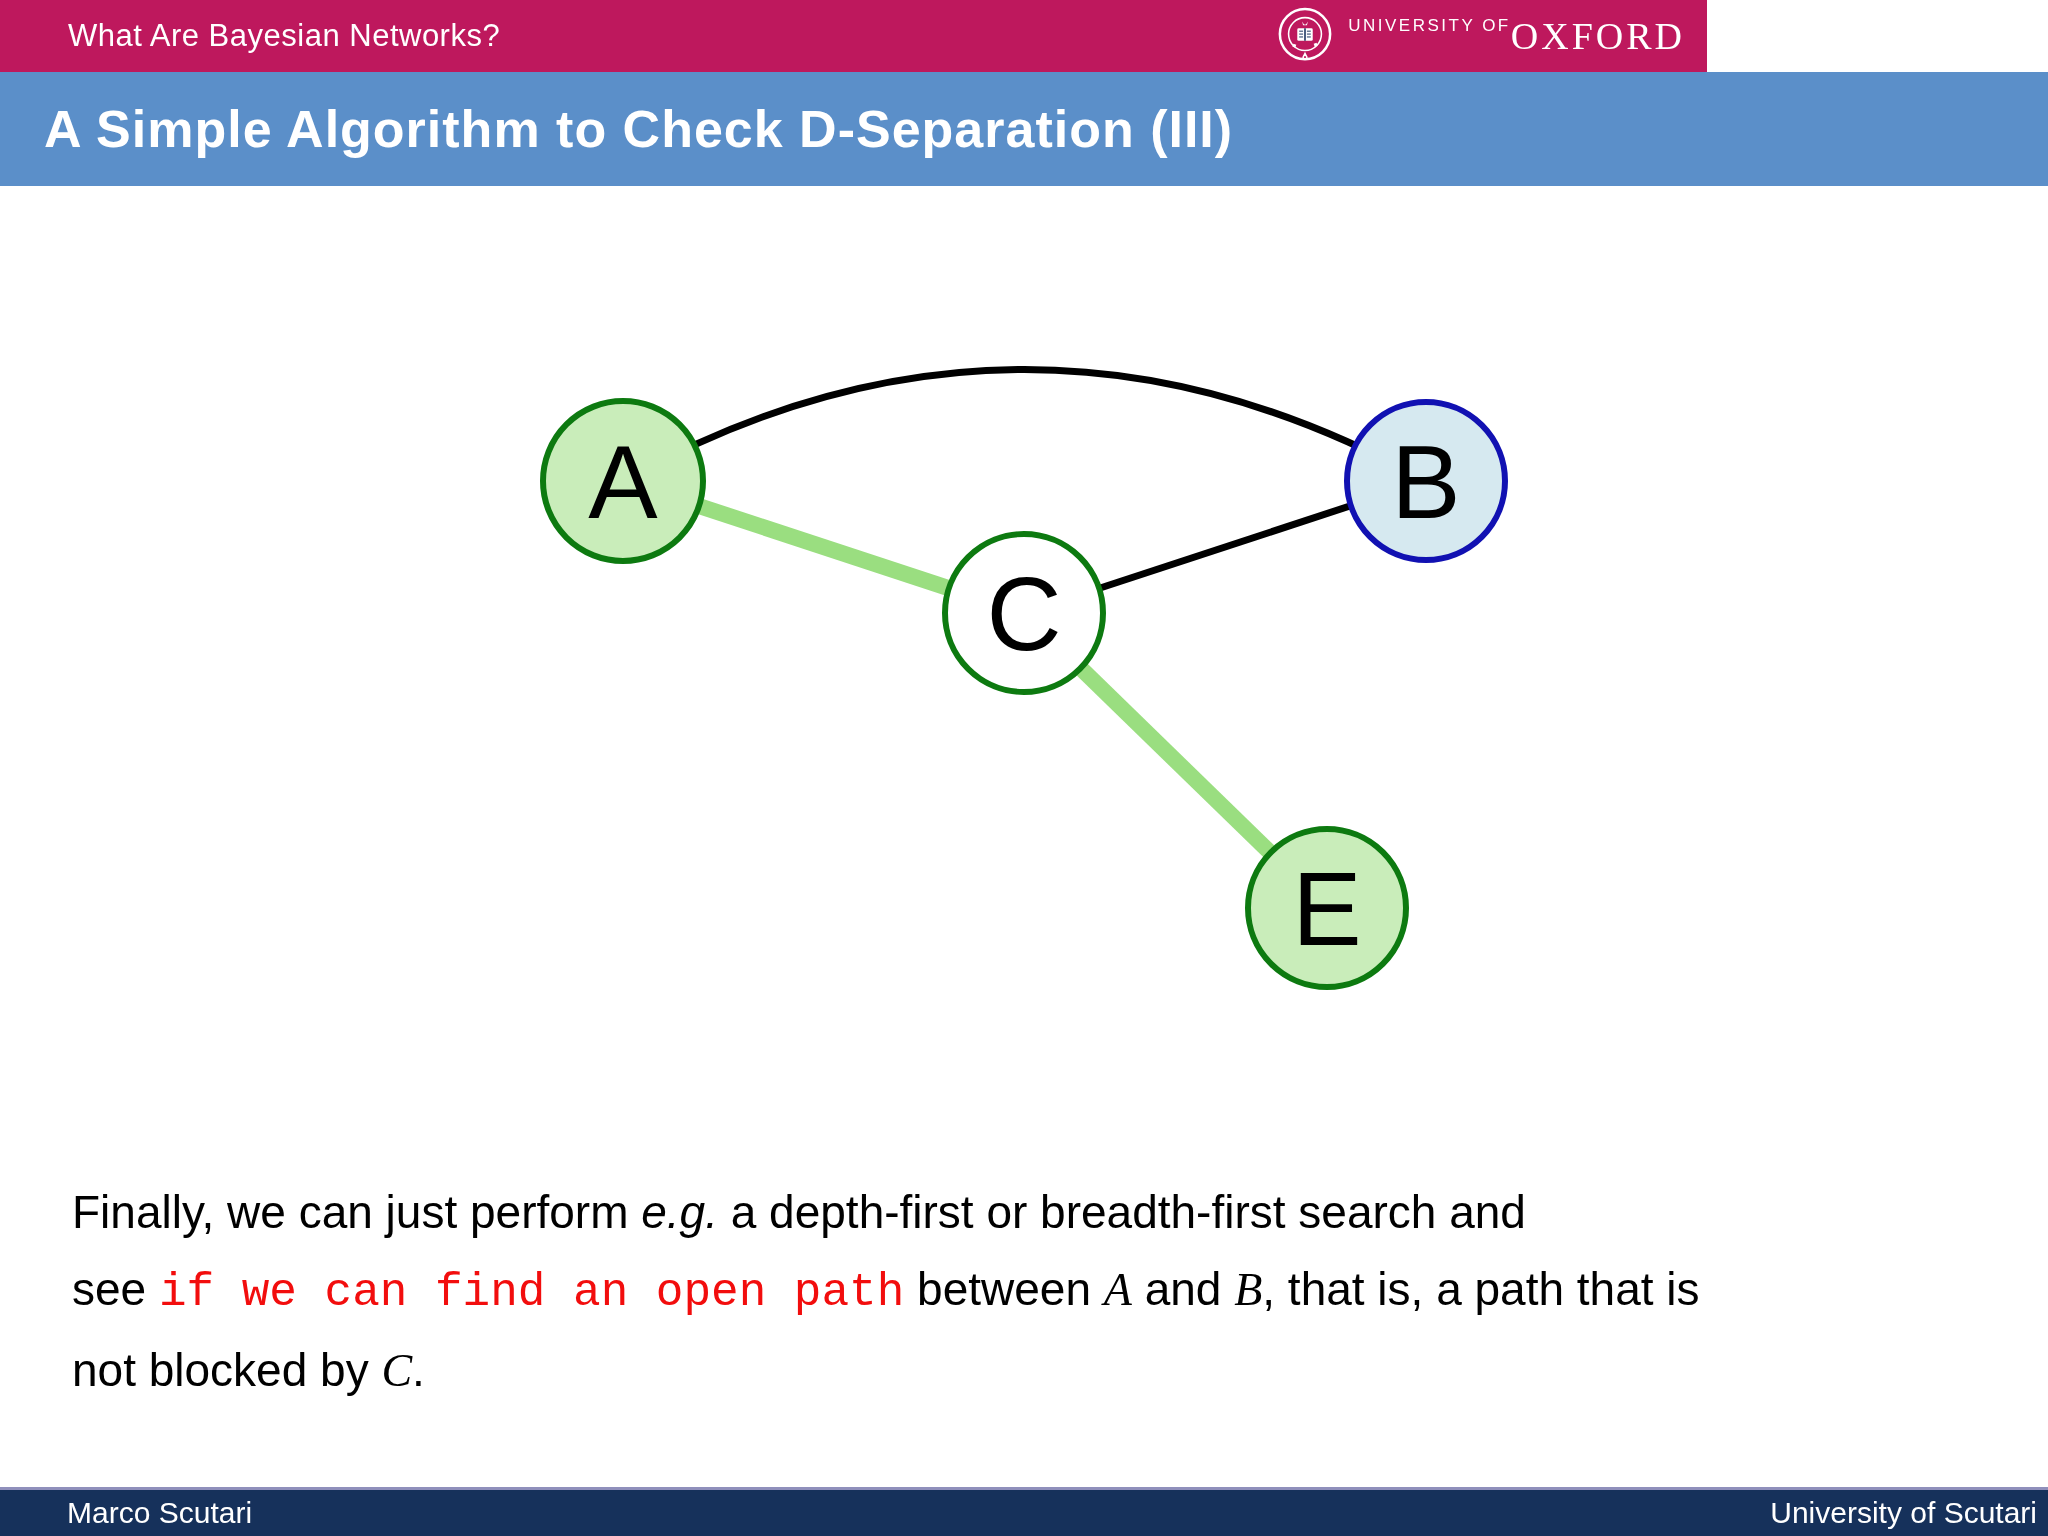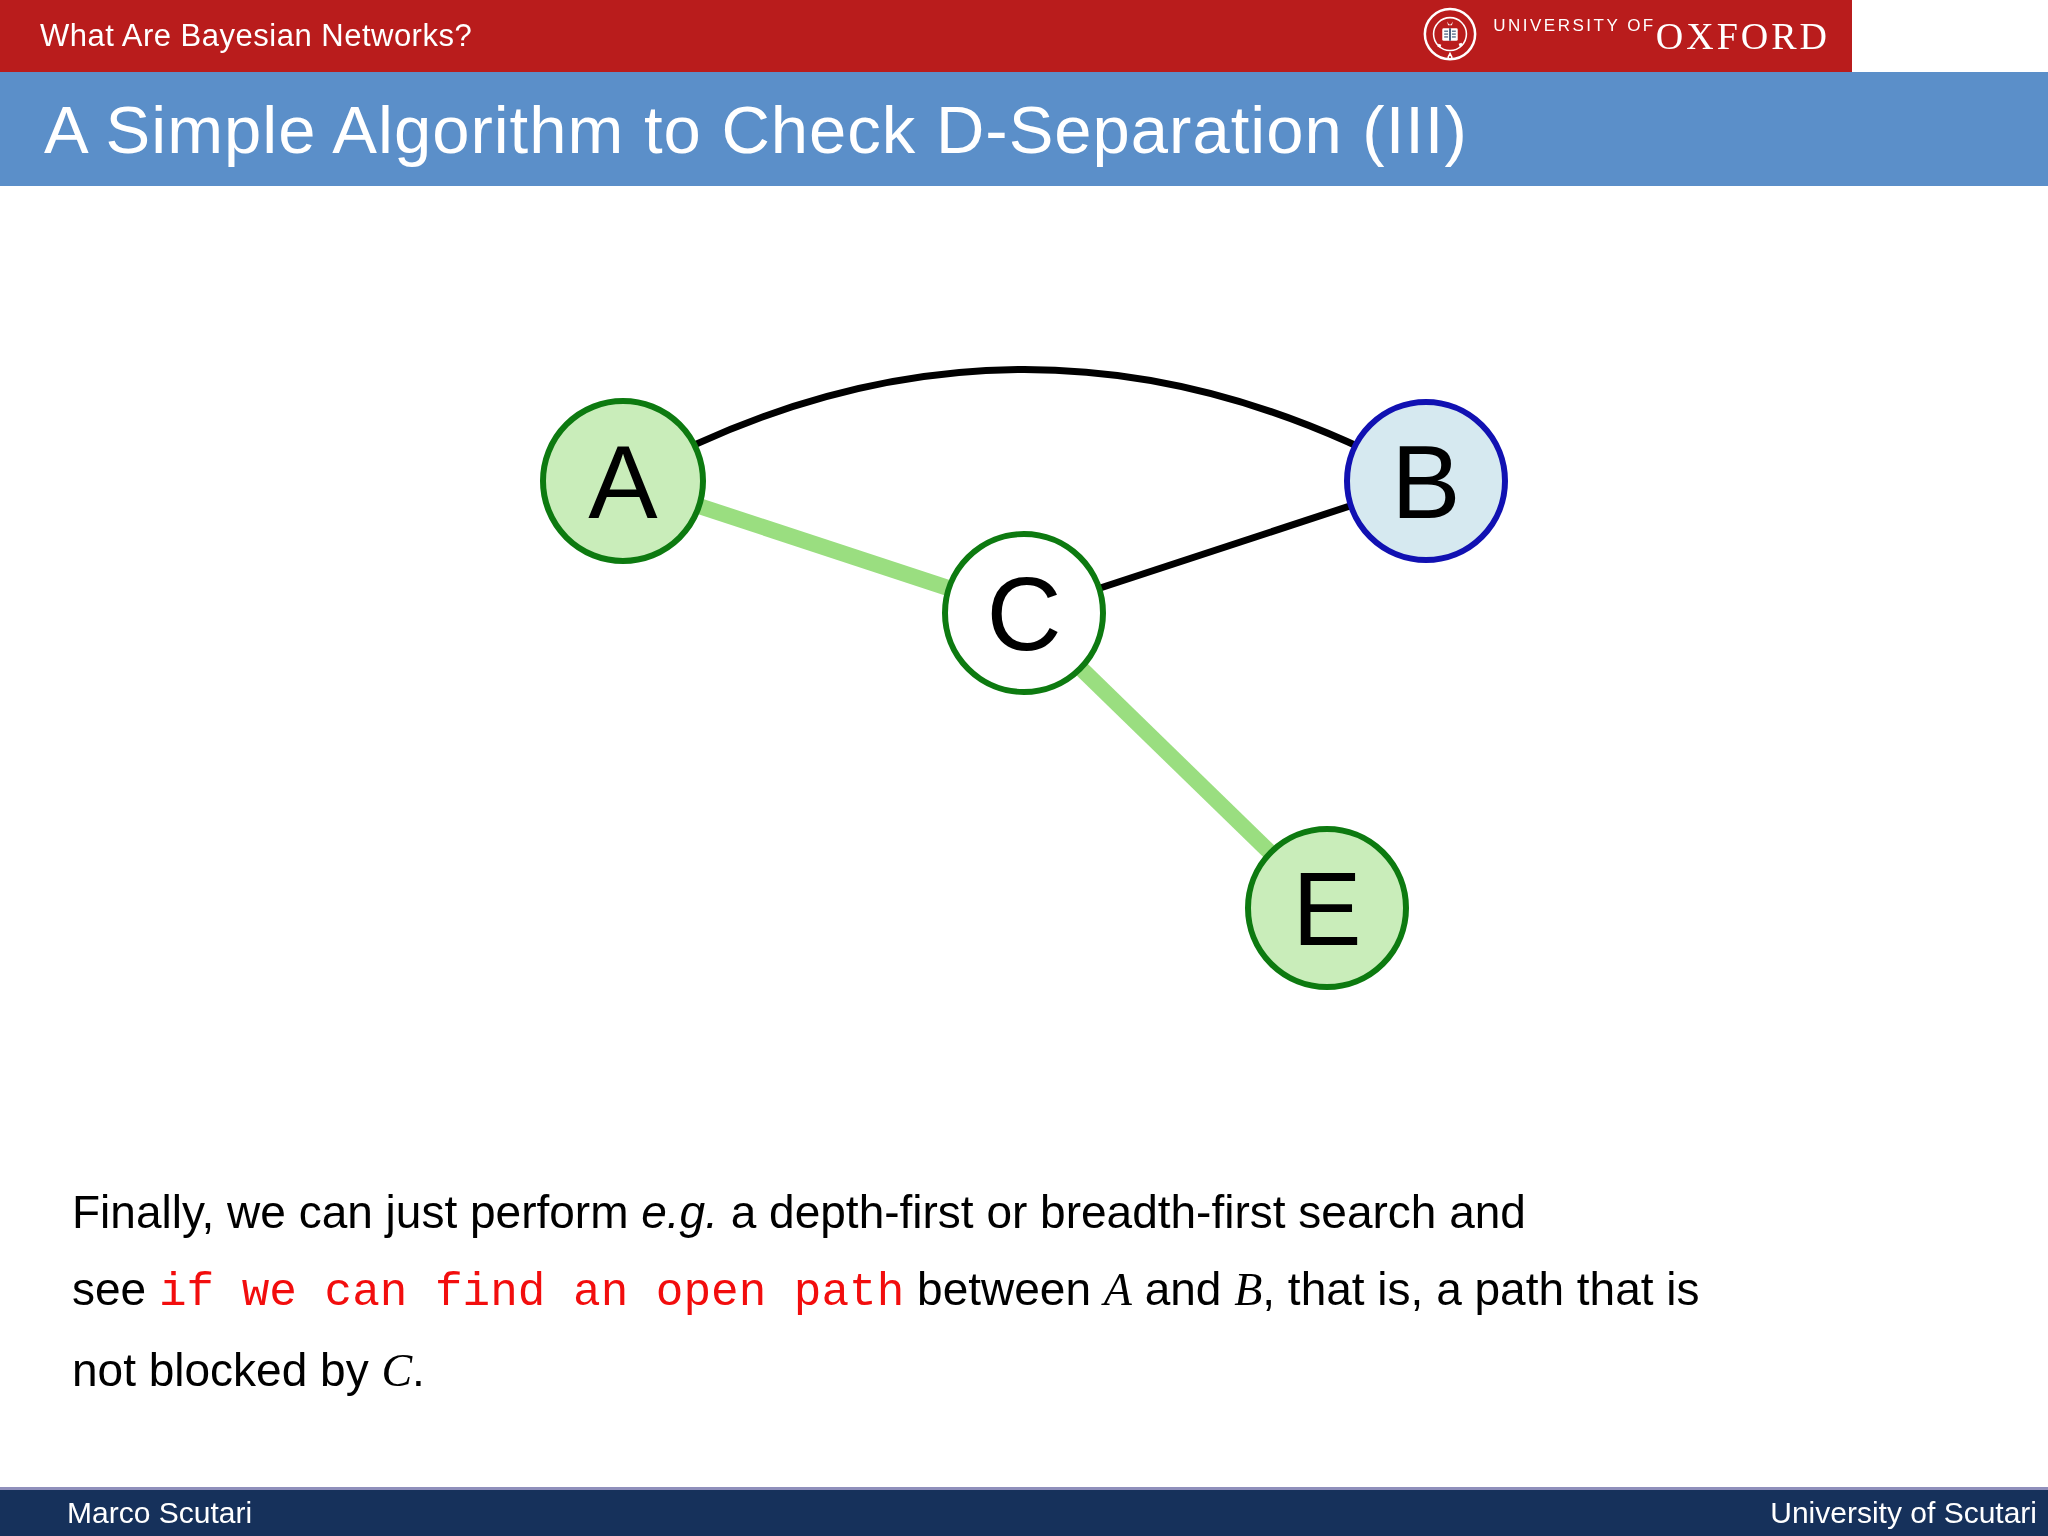--- a/index.html
+++ b/index.html
@@ -2,40 +2,40 @@
 <html><head>
 <meta charset="utf-8">
 <style>
   html,body{margin:0;padding:0;}
   body{
     width:2048px;height:1536px;position:relative;background:#ffffff;
     font-family:"Liberation Sans",sans-serif;overflow:hidden;
   }
   
   .topbar{
-    position:absolute;left:0;top:0;width:1852px;height:72px;
-    background:#b91c1c;display:flex;align-items:center;
+    position:absolute;left:0;top:0;width:1679px;height:72px;
+    background:#be185d;display:flex;align-items:center;padding-left:28px;
   }
   .topbar .section-title{
     color:#ffffff;font-size:31px;margin-left:40px;letter-spacing:.5px;font-weight:400;
   }
   .logo{
     position:absolute;right:22px;top:4px;height:64px;display:flex;align-items:center;gap:14px;
   }
   .logo .crest{width:58px;height:58px;}
   .logo .logo-text{display:flex;flex-direction:row;color:#ffffff;line-height:1;}
   .logo .logo-line1{font-size:17px;letter-spacing:2.5px;font-weight:400;margin-bottom:3px;}
   .logo .logo-line2{font-family:"Liberation Serif",serif;font-size:38px;letter-spacing:3px;font-weight:400;}
   
   .titlebar{
     position:absolute;left:0;top:72px;width:2048px;height:114px;
     background:#5b8fc9;display:flex;align-items:center;
   }
   .titlebar .slide-title{
-    color:#ffffff;font-size:67px;font-weight:400;margin-left:44px;letter-spacing:1px;
+    color:#ffffff;font-size:52px;font-weight:700;margin-left:44px;letter-spacing:1px;
     white-space:nowrap;
   }
   
   .graph-svg{position:absolute;left:0;top:0;width:2048px;height:1536px;}
   
   .body-text{
     position:absolute;left:72px;top:1128px;width:1910px;
     font-size:46px;line-height:77px;color:#000000;font-weight:400;
   }
   .seg-italic{font-style:italic;}

